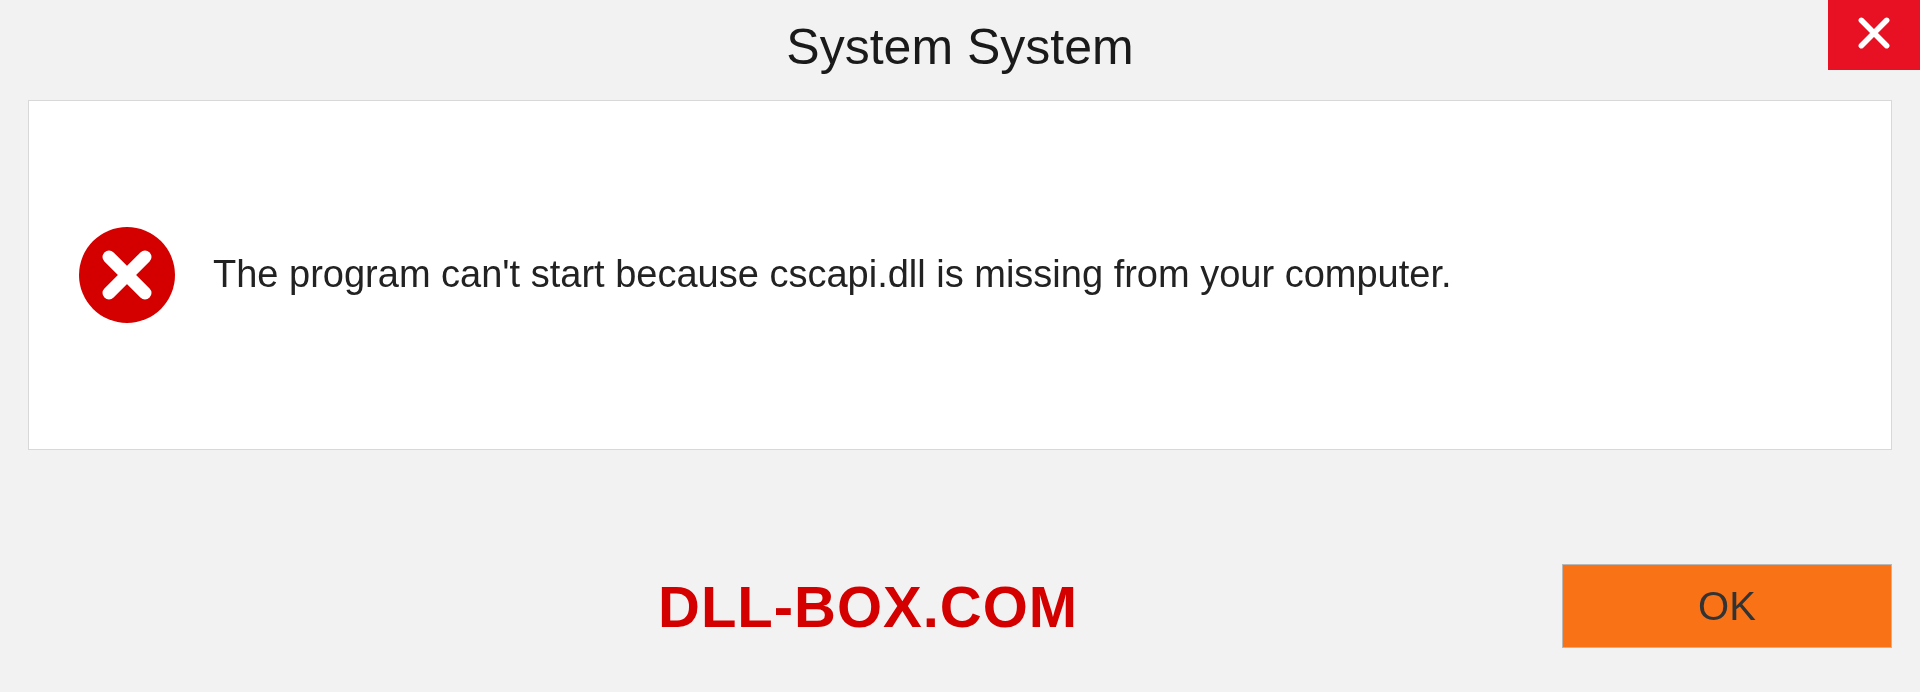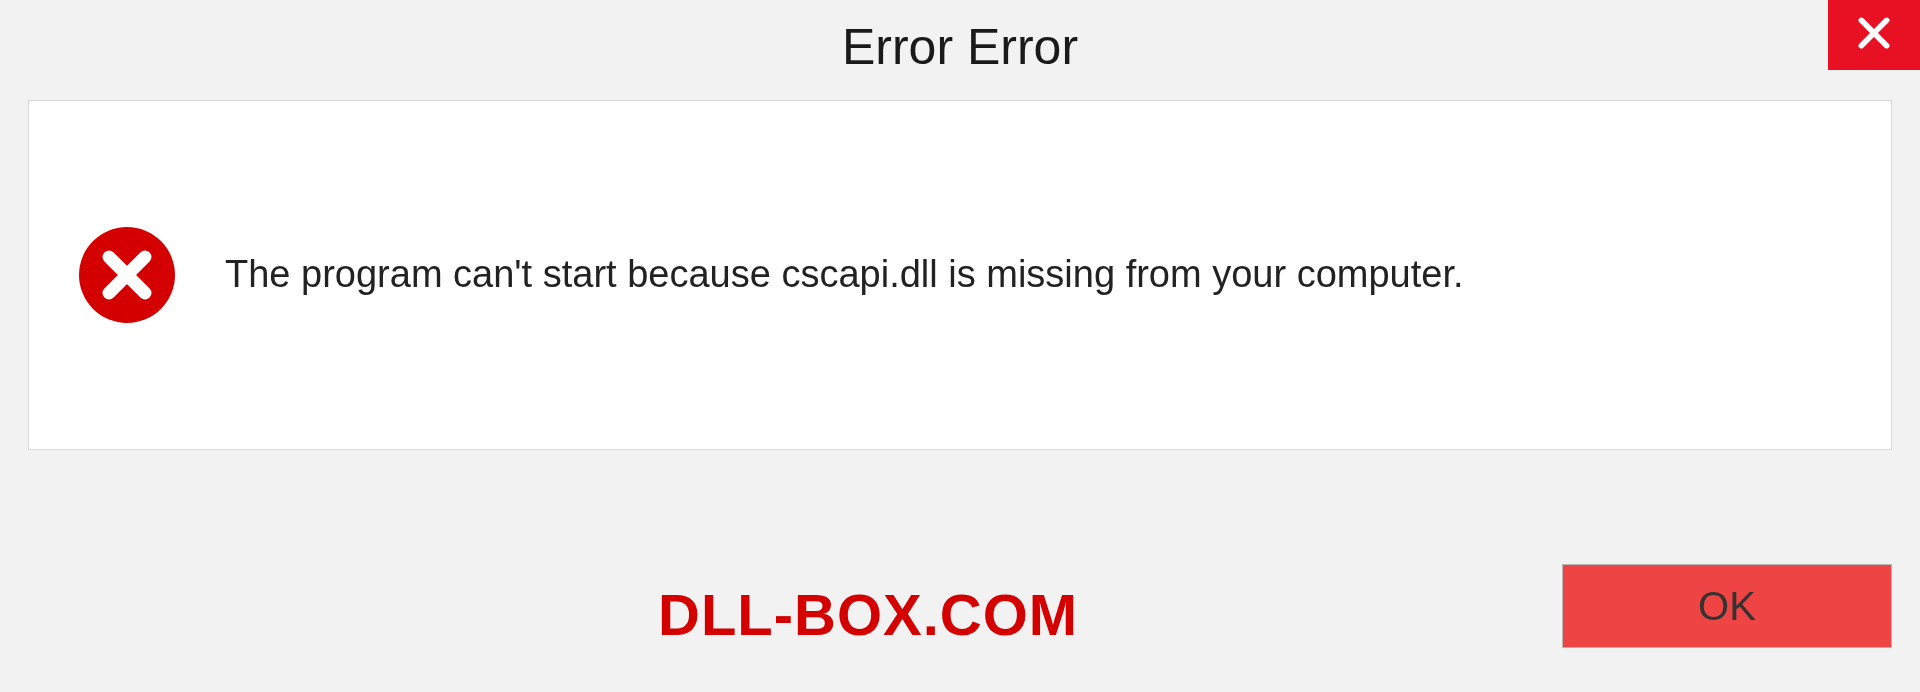--- a/index.html
+++ b/index.html
@@ -45,21 +45,21 @@
       height: 38px;
     }
     .content-panel {
       margin: 0 28px;
       background: #ffffff;
       border: 1px solid #d8d8d8;
       height: 350px;
       display: flex;
       align-items: center;
       padding: 0 48px;
-      gap: 48px;
+      gap: 36px;
     }
     .error-icon-wrap {
       flex-shrink: 0;
       width: 100px;
       height: 100px;
     }
     .error-icon-wrap svg {
       width: 100px;
       height: 100px;
     }
@@ -71,51 +71,51 @@
       color: #222;
       line-height: 1.35;
       font-weight: 400;
     }
     .footer-area {
       position: absolute;
       bottom: 0;
       left: 0;
       right: 0;
       display: flex;
-      align-items: flex-end;
+      align-items: center;
       justify-content: space-between;
       padding: 0 28px 44px 28px;
     }
     .watermark {
       color: #d40000;
       font-size: 58px;
       font-weight: 800;
       letter-spacing: 1px;
       font-family: Arial, "Segoe UI", sans-serif;
       margin-left: 630px;
     }
     .ok-btn {
-      background: #ef4444;
+      background: #f97316;
       border: 1px solid #b8b8b8;
       width: 330px;
       height: 84px;
       font-size: 40px;
       color: #333;
       display: flex;
       align-items: center;
       justify-content: center;
       cursor: pointer;
       font-family: "Segoe UI", Tahoma, sans-serif;
     }
   </style>
 </head>
 <body>
 
 <div class="titlebar">
-  <span class="title-text">Error Error</span>
+  <span class="title-text">System System</span>
   <div class="close-btn">
     <span>
       <svg viewBox="0 0 24 24">
         <line x1="4" y1="4" x2="20" y2="20" stroke="#ffffff" stroke-width="3.5" stroke-linecap="round"></line>
         <line x1="20" y1="4" x2="4" y2="20" stroke="#ffffff" stroke-width="3.5" stroke-linecap="round"></line>
       </svg>
     </span>
   </div>
 </div>
 

